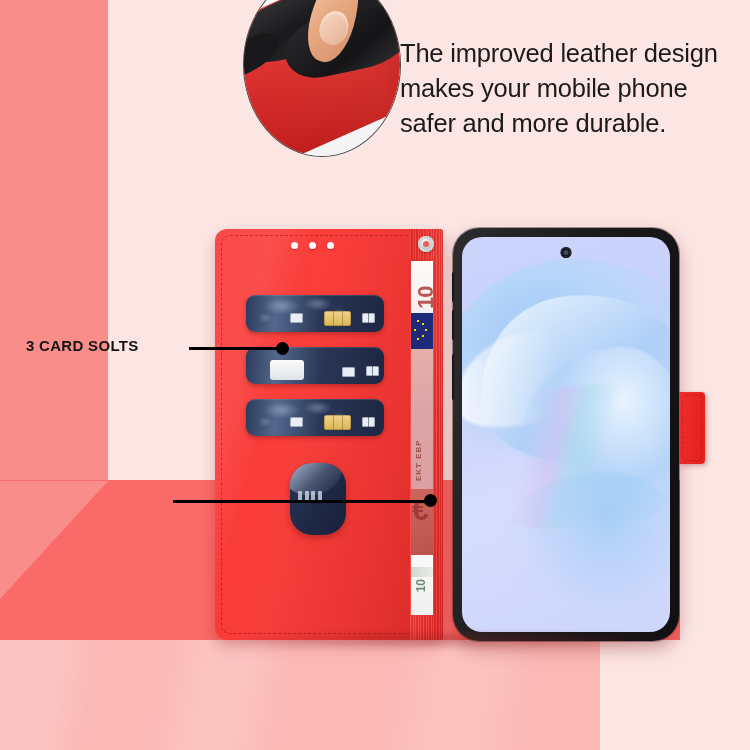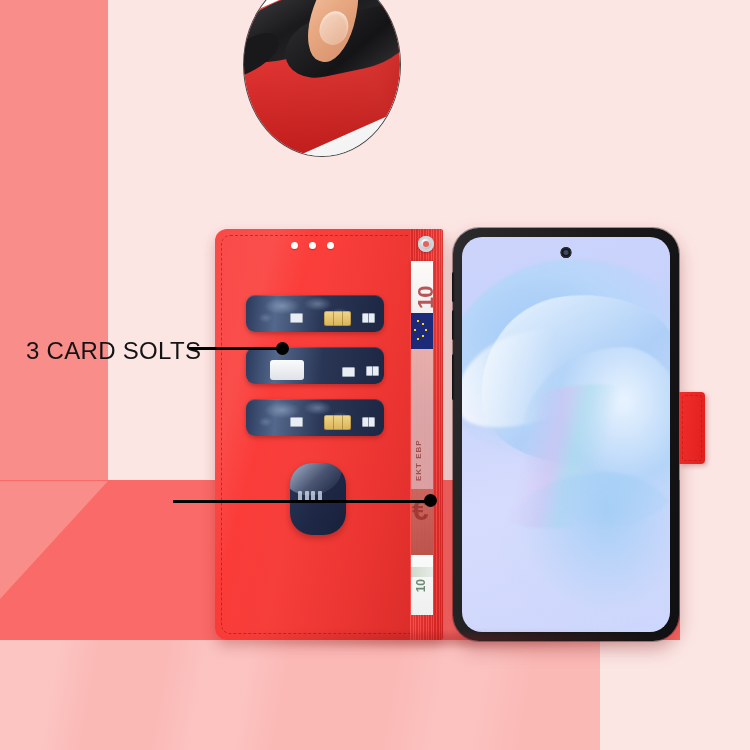--- a/index.html
+++ b/index.html
@@ -111,22 +111,22 @@
   }
   .ins-knuckle {
     position:absolute; left:74px; top:20px; width:30px; height:10px;
     border-radius:50%;
     background:rgba(180,110,80,.35);
     transform:rotate(18deg);
   }
 
   
   .label {
-    position:absolute; font-size:24px; color:#141414; letter-spacing:.3px;
-    white-space:nowrap; font-weight:400;
+    position:absolute; font-size:15px; color:#141414; letter-spacing:.3px;
+    white-space:nowrap; font-weight:700;
   }
   .lbl-cards { left:26px; top:337px; }
   .lbl-cash  { left:26px; top:490px; }
   .leader { position:absolute; height:2.6px; background:#000; }
   .leader-cards { left:189px; top:347px; width:93px; }
   .leader-cash  { left:173px; top:500px; width:259px; }
   .leader-dot {
     position:absolute; width:13px; height:13px; border-radius:50%; background:#000;
   }
   .dot-cards { left:276px; top:342px; }
@@ -415,20 +415,21 @@
       <div class="ins-blackflap"></div>
       <div class="ins-blackflap2"></div>
       <div class="ins-blackflap3"></div>
       <div class="ins-finger">
         <div class="ins-knuckle"></div>
       </div>
       <div class="ins-nail"></div>
     </div>
   </div>
 
+  <div class="headline">The improved leather design makes your mobile phone safer and more durable.</div>
 
   <div class="wallet">
     <div class="wallet-sheen"></div>
     <div class="wallet-stitch"></div>
 
     <div class="snap snap1"></div>
     <div class="snap snap2"></div>
     <div class="snap snap3"></div>
 
     <div class="cardslot cs1">

